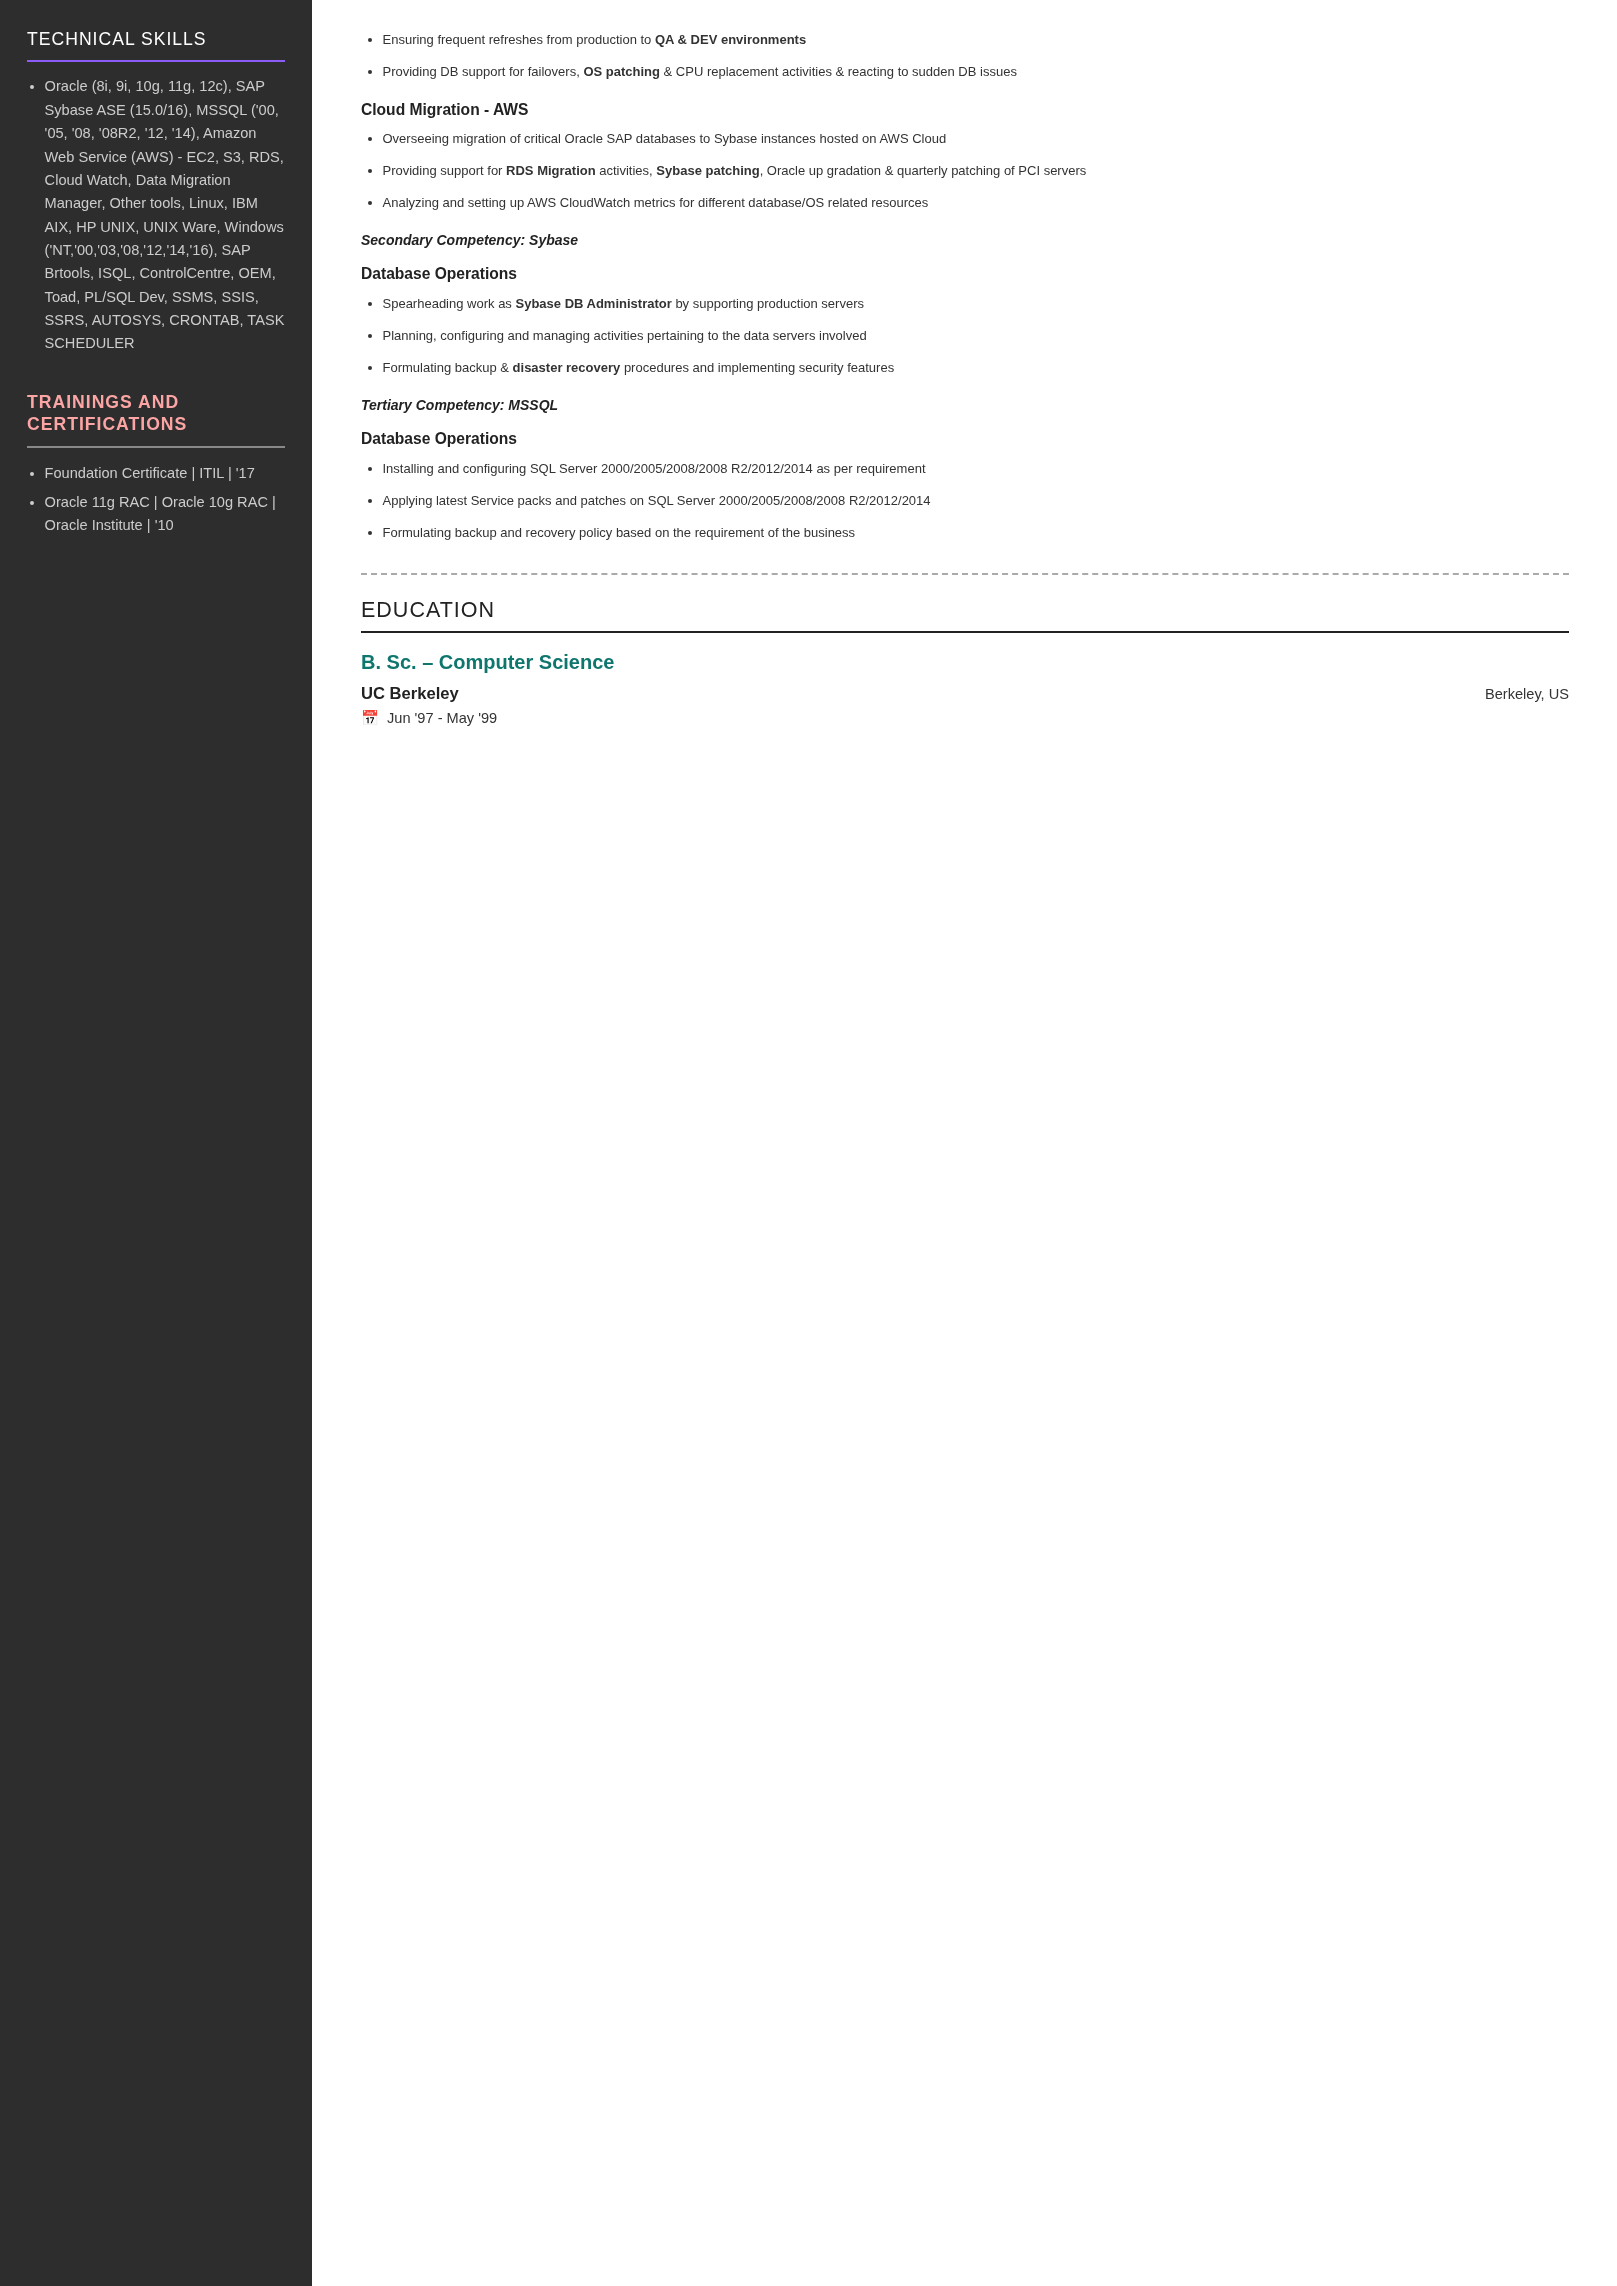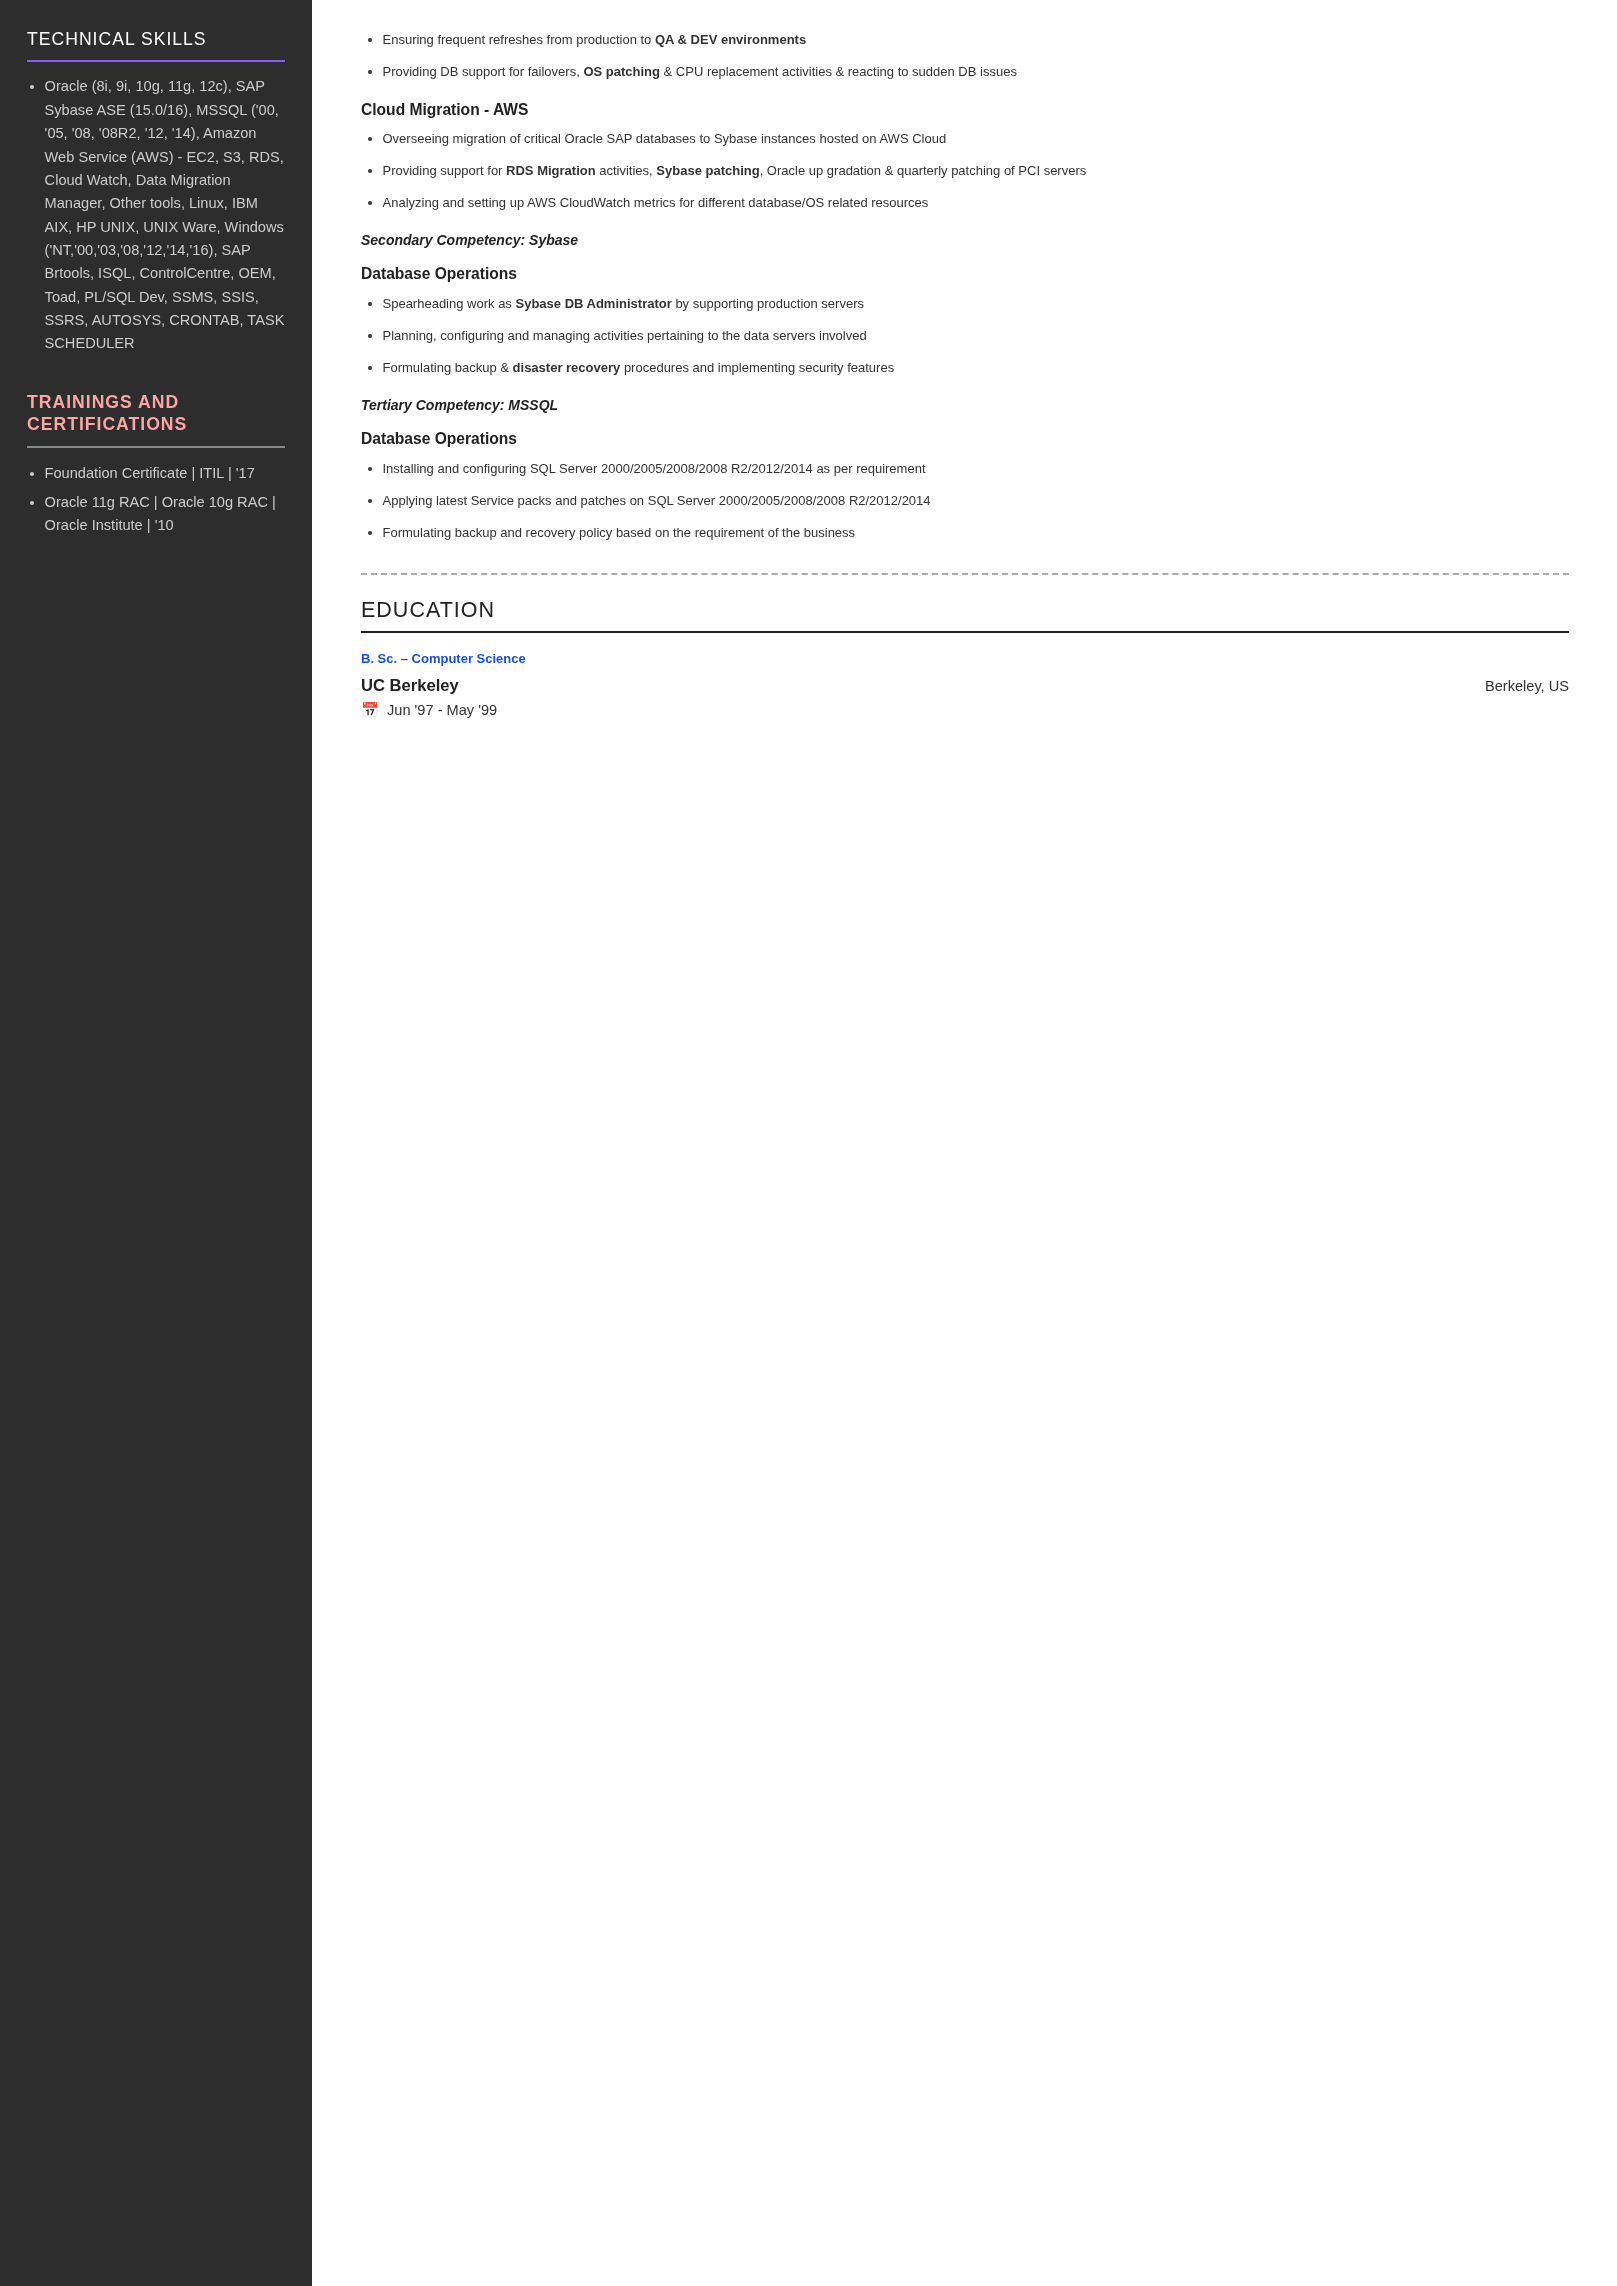--- a/index.html
+++ b/index.html
@@ -110,22 +110,22 @@
       font-weight: normal;
       color: #222;
       text-transform: uppercase;
       letter-spacing: 1px;
       margin-bottom: 7.8px;
       padding-bottom: 7.8px;
       border-bottom: 2px solid #222;
     }
 
     .degree-title {
-      font-size: 13px;
-      color: #1d4ed8;
+      font-size: 20px;
+      color: #0f766e;
       font-weight: bold;
       margin: 17.6px 0 9.8px 0;
     }
 
     .uni-row {
       display: flex;
       justify-content: space-between;
       align-items: baseline;
       margin-bottom: 5.9px;
       text-align: center;

